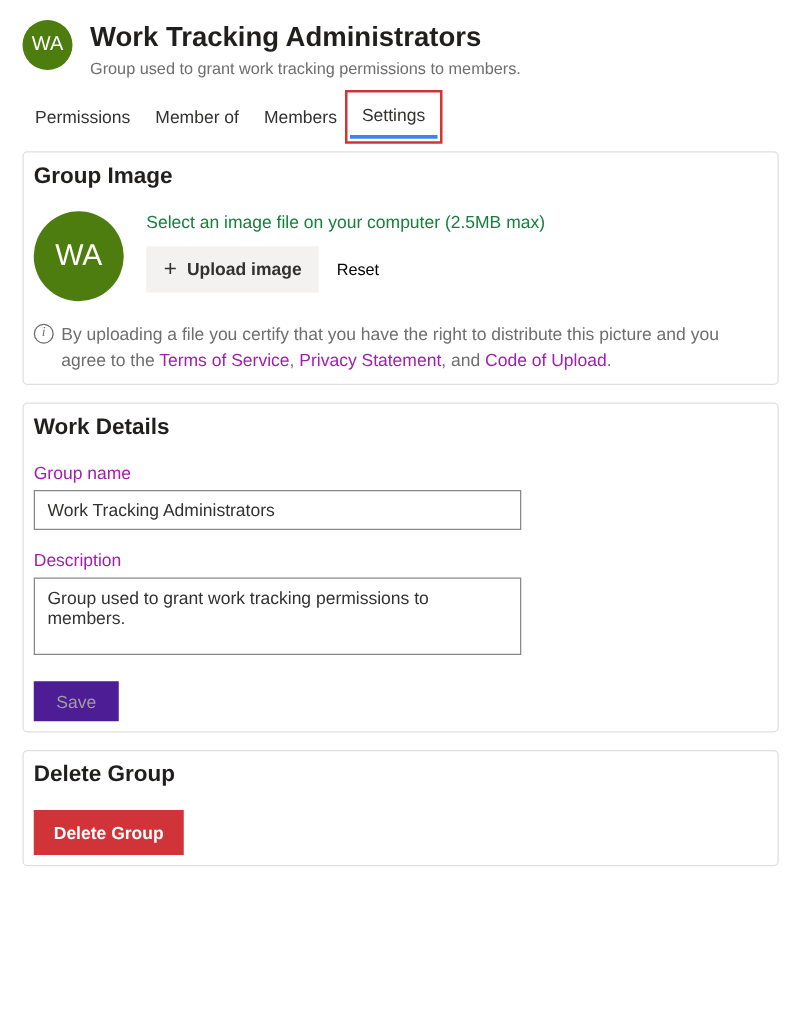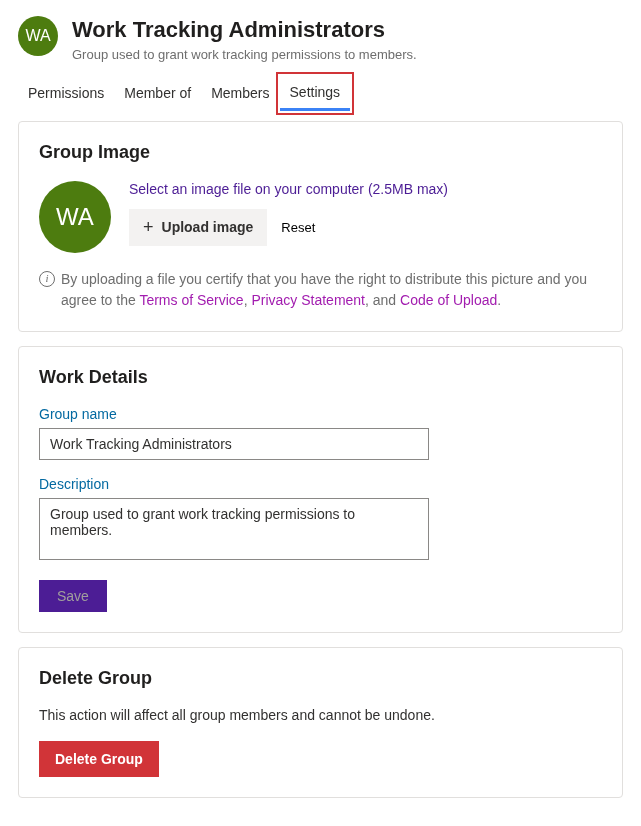--- a/index.html
+++ b/index.html
@@ -26,25 +26,25 @@
       cursor: pointer; background: none; border: none;
     }
     .tab.active {
       font-weight: 400; color: #323130;
       border-bottom: 3px solid #3b82f6;
       outline: 2px solid #d13438;
       outline-offset: 2px;
     }
     .card {
       border: 1px solid #e1dfdd; border-radius: 4px;
-      padding: 20px; margin-bottom: 14px; background: #fff;
+      padding: 8px; margin-bottom: 14px; background: #fff;
     }
     .card h2 { font-size: 18px; font-weight: 600; margin-bottom: 18px; color: #201f1e; }
     .image-row { display: flex; gap: 18px; align-items: flex-start; margin-bottom: 16px; }
-    .image-controls p { font-size: 14px; color: #4c1d95; margin-bottom: 12px; }
+    .image-controls p { font-size: 14px; color: #15803d; margin-bottom: 12px; }
     .btn-row { display: flex; align-items: center; gap: 14px; }
     .upload-btn {
       display: inline-flex; align-items: center; gap: 8px;
       background: #f3f2f1; border: none; padding: 8px 14px;
       font-size: 14px; font-weight: 600; cursor: pointer; color: #323130;
     }
     .upload-btn .plus { font-size: 18px; font-weight: 300; }
     .link-btn {
       background: none; border: none; color: #000000;
       font-size: 13px; cursor: pointer;
@@ -53,21 +53,21 @@
       font-size: 14px; color: #6e6e6e; line-height: 1.5;
       display: flex; gap: 6px; align-items: flex-start;
     }
     .info-icon {
       width: 16px; height: 16px; border: 1px solid #6e6e6e;
       border-radius: 50%; display: inline-flex; align-items: center;
       justify-content: center; font-size: 11px; font-style: italic;
       font-family: Georgia, serif; flex-shrink: 0; margin-top: 2px;
     }
     .legal a { color: #a21caf; text-decoration: none; }
-    .field-label { font-size: 14px; color: #0369a1; margin-bottom: 6px; display: block; }
+    .field-label { font-size: 14px; color: #a21caf; margin-bottom: 6px; display: block; }
     .field-group { margin-bottom: 16px; }
     .text-input, .textarea {
       width: 390px; border: 1px solid #8a8886;
       padding: 7px 10px; font-size: 14px; font-family: inherit;
       color: #323130;
     }
     .textarea { height: 62px; resize: none; }
     .save-btn {
       background: #4c1d95; border: none; padding: 8px 18px;
       font-size: 14px; color: #a19f9d; cursor: not-allowed;
@@ -127,15 +127,14 @@
   </div>
   <div class="field-group">
     <label class="field-label">Description</label>
     <textarea class="textarea" style="">Group used to grant work tracking permissions to members.</textarea>
   </div>
   <button class="save-btn">Save</button>
 </div>
 
 <div class="card">
   <h2>Delete Group</h2>
-  <p class="warn-text">This action will affect all group members and cannot be undone.</p>
   <button class="delete-btn">Delete Group</button>
 </div>
 
 </body></html>

